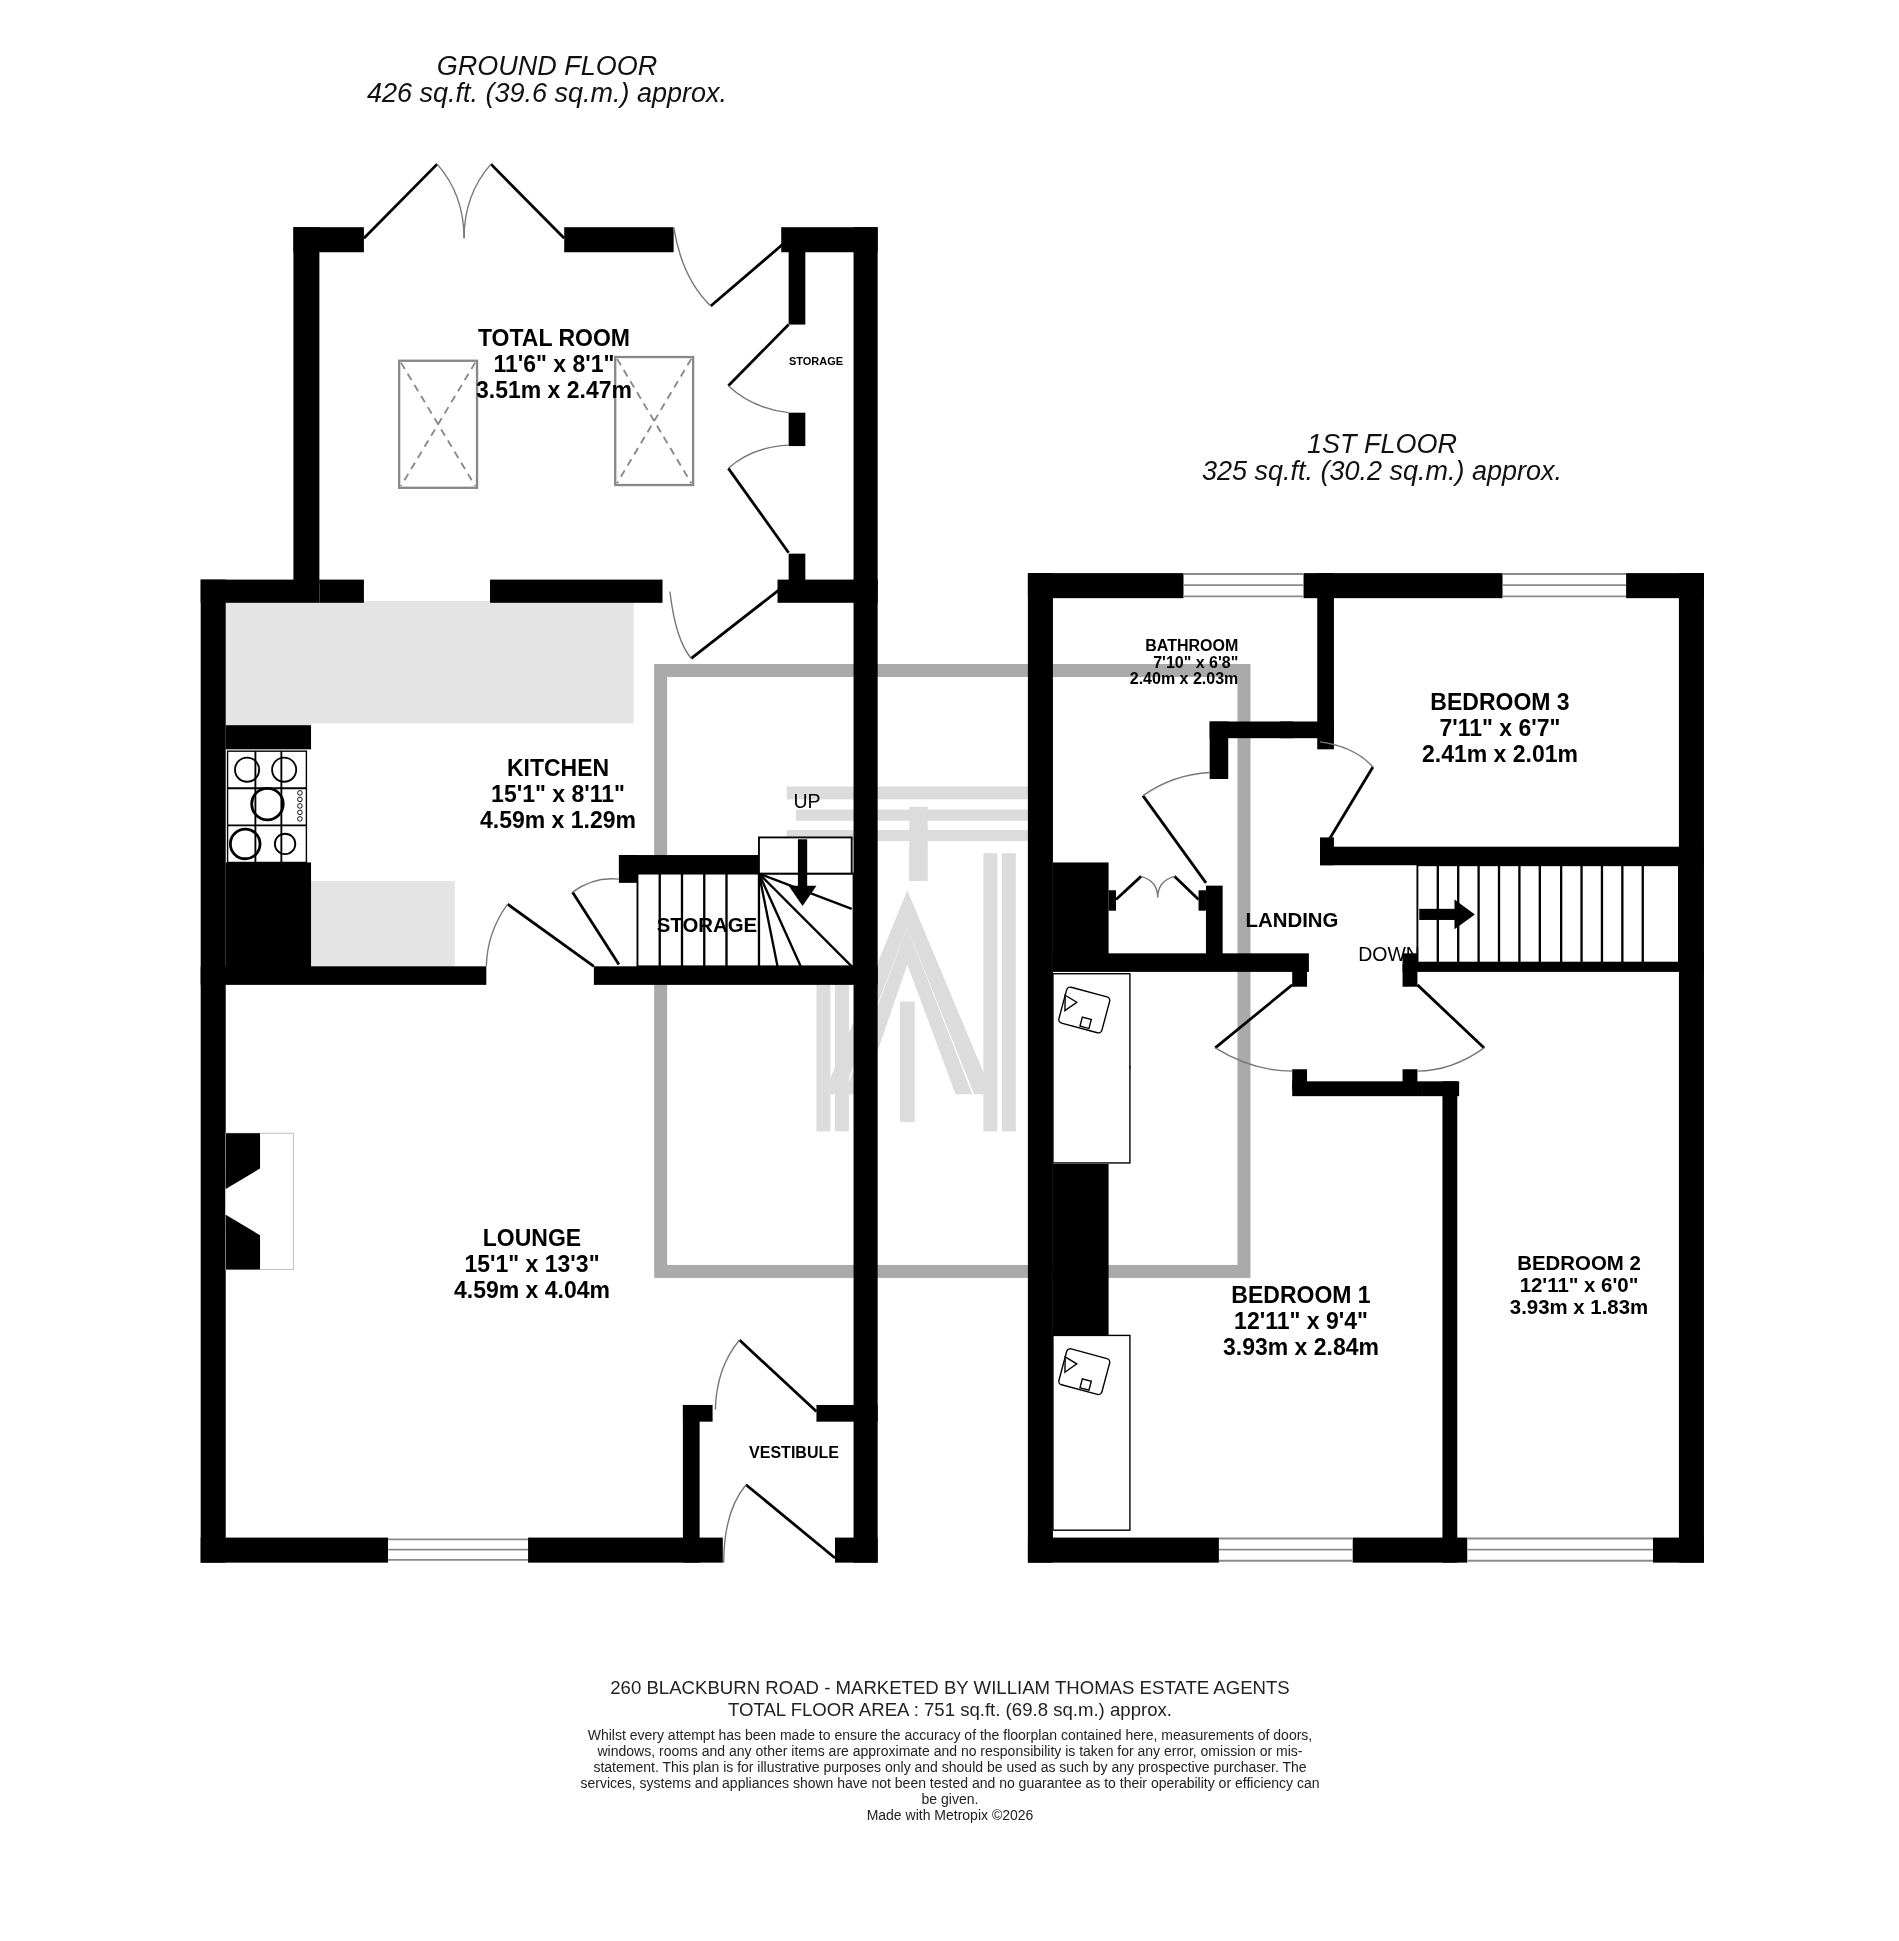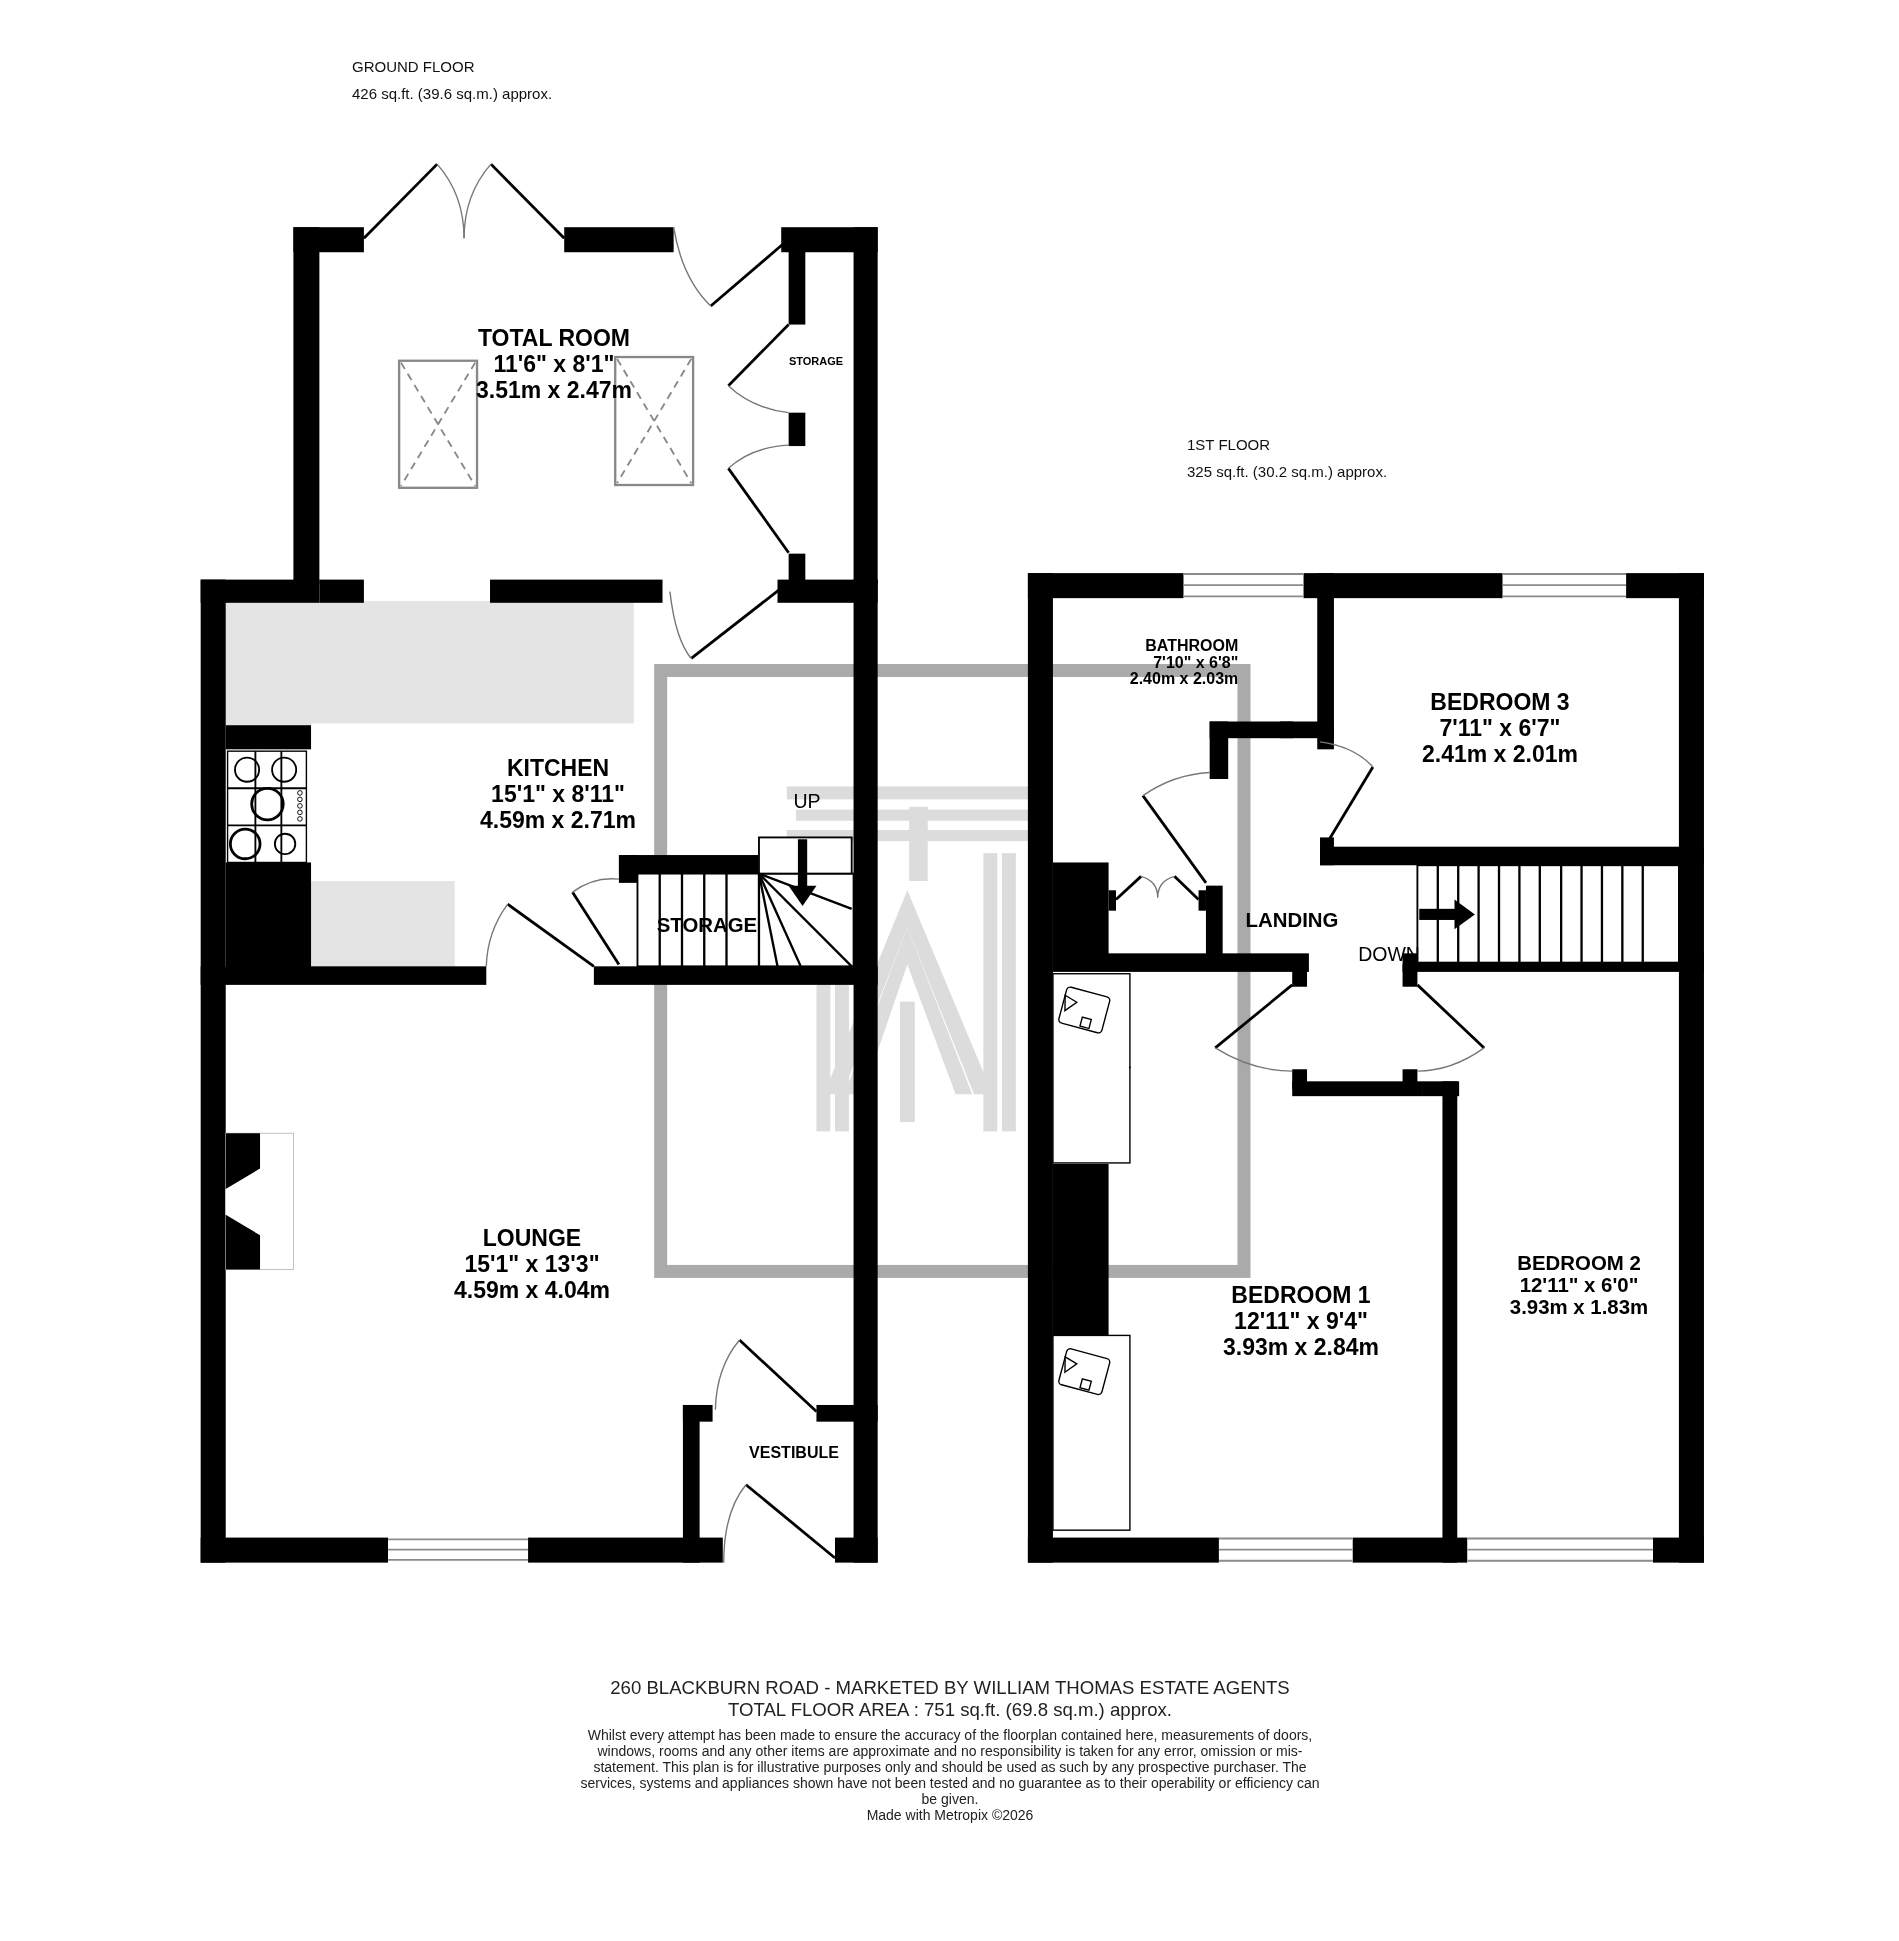--- a/index.html
+++ b/index.html
@@ -1,18 +1,18 @@
 <!DOCTYPE html>
 <html style="font-size:15px"><head>
 <meta charset="utf-8">
 <style>
   html, body { margin: 0; padding: 0; background: #ffffff; }
   body { width: 1900px; height: 1941px; position: relative; overflow: hidden; font-family: "Liberation Sans", sans-serif; color: #111; }
   .plan { position: absolute; left: 0; top: 0; width: 1900px; height: 1941px; }
-  .floor-heading { position: absolute; font-size: 15px; line-height: 27px; color: #111; }
+  .floor-heading { position: absolute; text-align: center; font-size: 27px; line-height: 27px; color: #111; font-style: italic; }
   .floor-heading span { display: block; }
   .room-label { position: absolute; text-align: center; font-weight: bold; font-family: "Liberation Sans", sans-serif; color: #000; white-space: nowrap; transform: translateX(-50%); }
   .room-label span { display: block; }
   .rl-lg { font-size: 23px; line-height: 26px; }
   .rl-md { font-size: 20.4px; line-height: 22px; }
   .rl-sm { font-size: 16px; line-height: 16.7px; }
   .rl-xs { font-size: 11px; line-height: 13px; }
   .tag { position: absolute; font-size: 19.5px; color: #000; transform: translateX(-50%); white-space: nowrap; }
   .footer { position: absolute; left: 0; width: 1900px; text-align: center; color: #222; }
   .footer .addr { font-size: 18.6px; line-height: 22px; text-align: center; }
@@ -308,21 +308,21 @@
   <span>TOTAL ROOM</span>
   <span>11'6"  x 8'1"</span>
   <span>3.51m  x 2.47m</span>
 </div>
 <div class="room-label rl-xs" style="left:816px; top:355px;">
   <span>STORAGE</span>
 </div>
 <div class="room-label rl-lg" style="left:558px; top:755px;">
   <span>KITCHEN</span>
   <span>15'1"  x 8'11"</span>
-  <span>4.59m  x 2.71m</span>
+  <span>4.59m  x 1.29m</span>
 </div>
 <div class="tag" style="left:807px; top:790px;">UP</div>
 <div class="room-label rl-md" style="left:707px; top:914px;">
   <span>STORAGE</span>
 </div>
 <div class="room-label rl-lg" style="left:532px; top:1206px;margin-top:19px;">
   <span>LOUNGE</span>
   <span>15'1"  x 13'3"</span>
   <span>4.59m  x 4.04m</span>
 </div>

